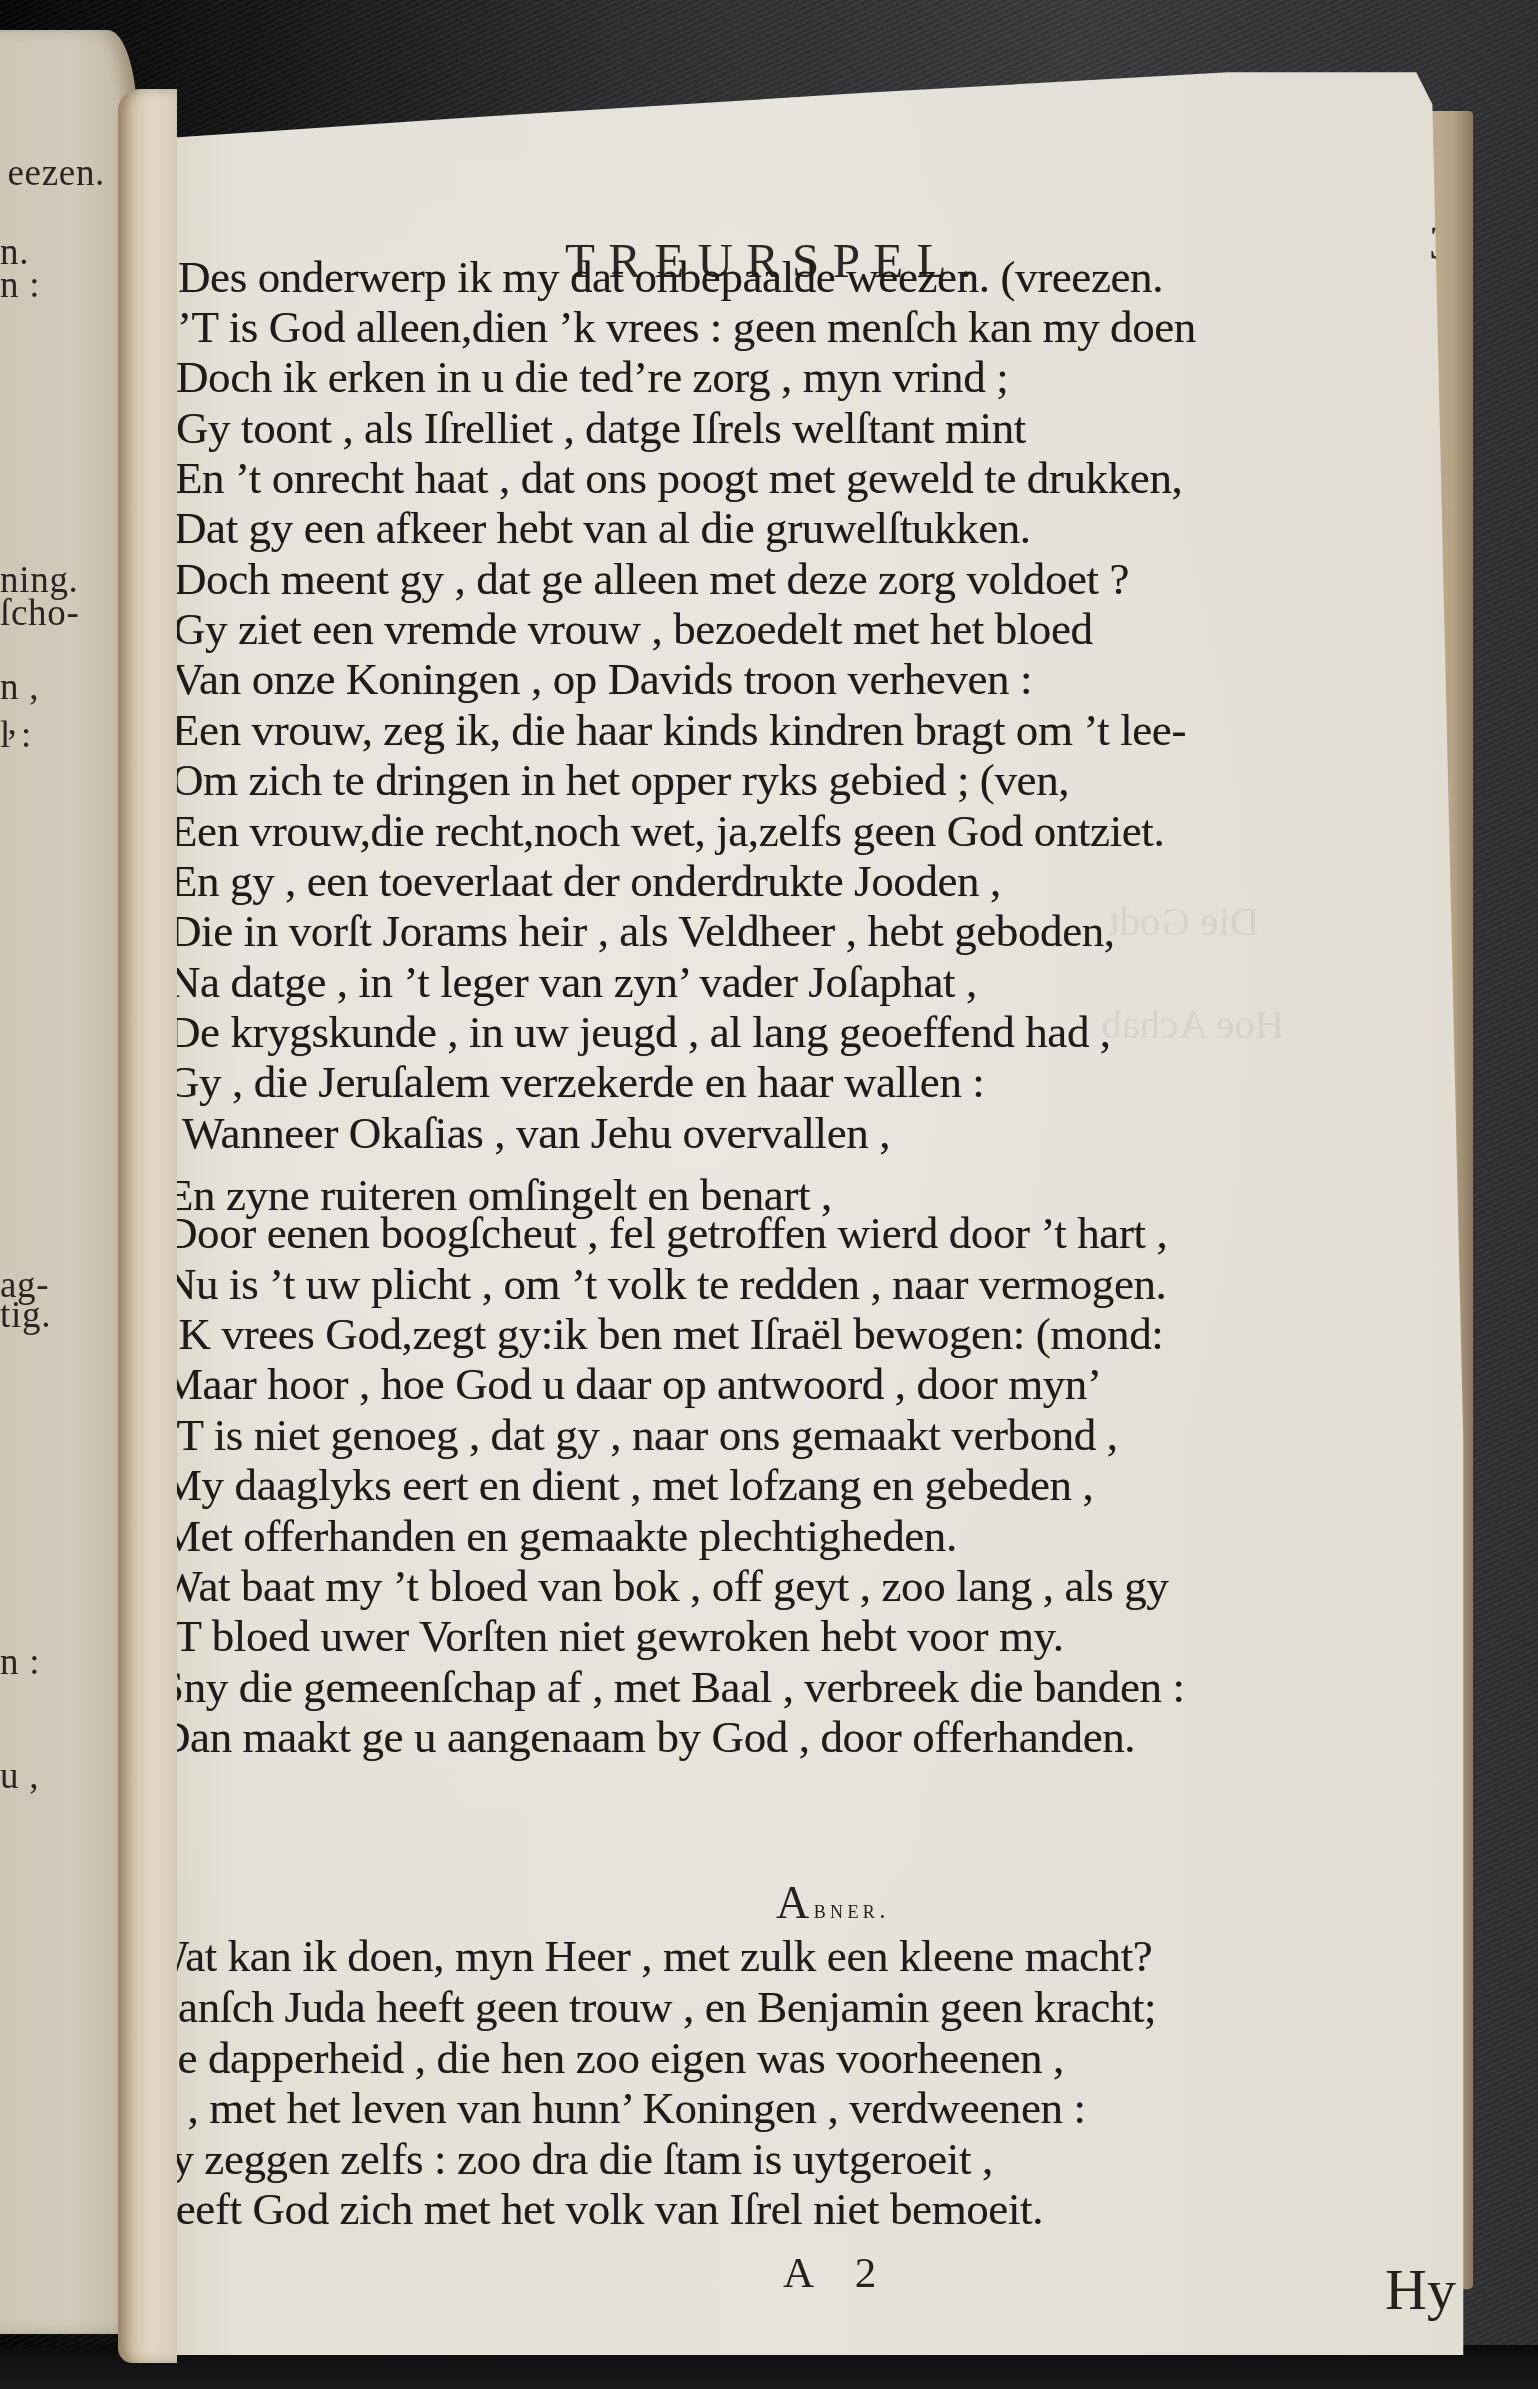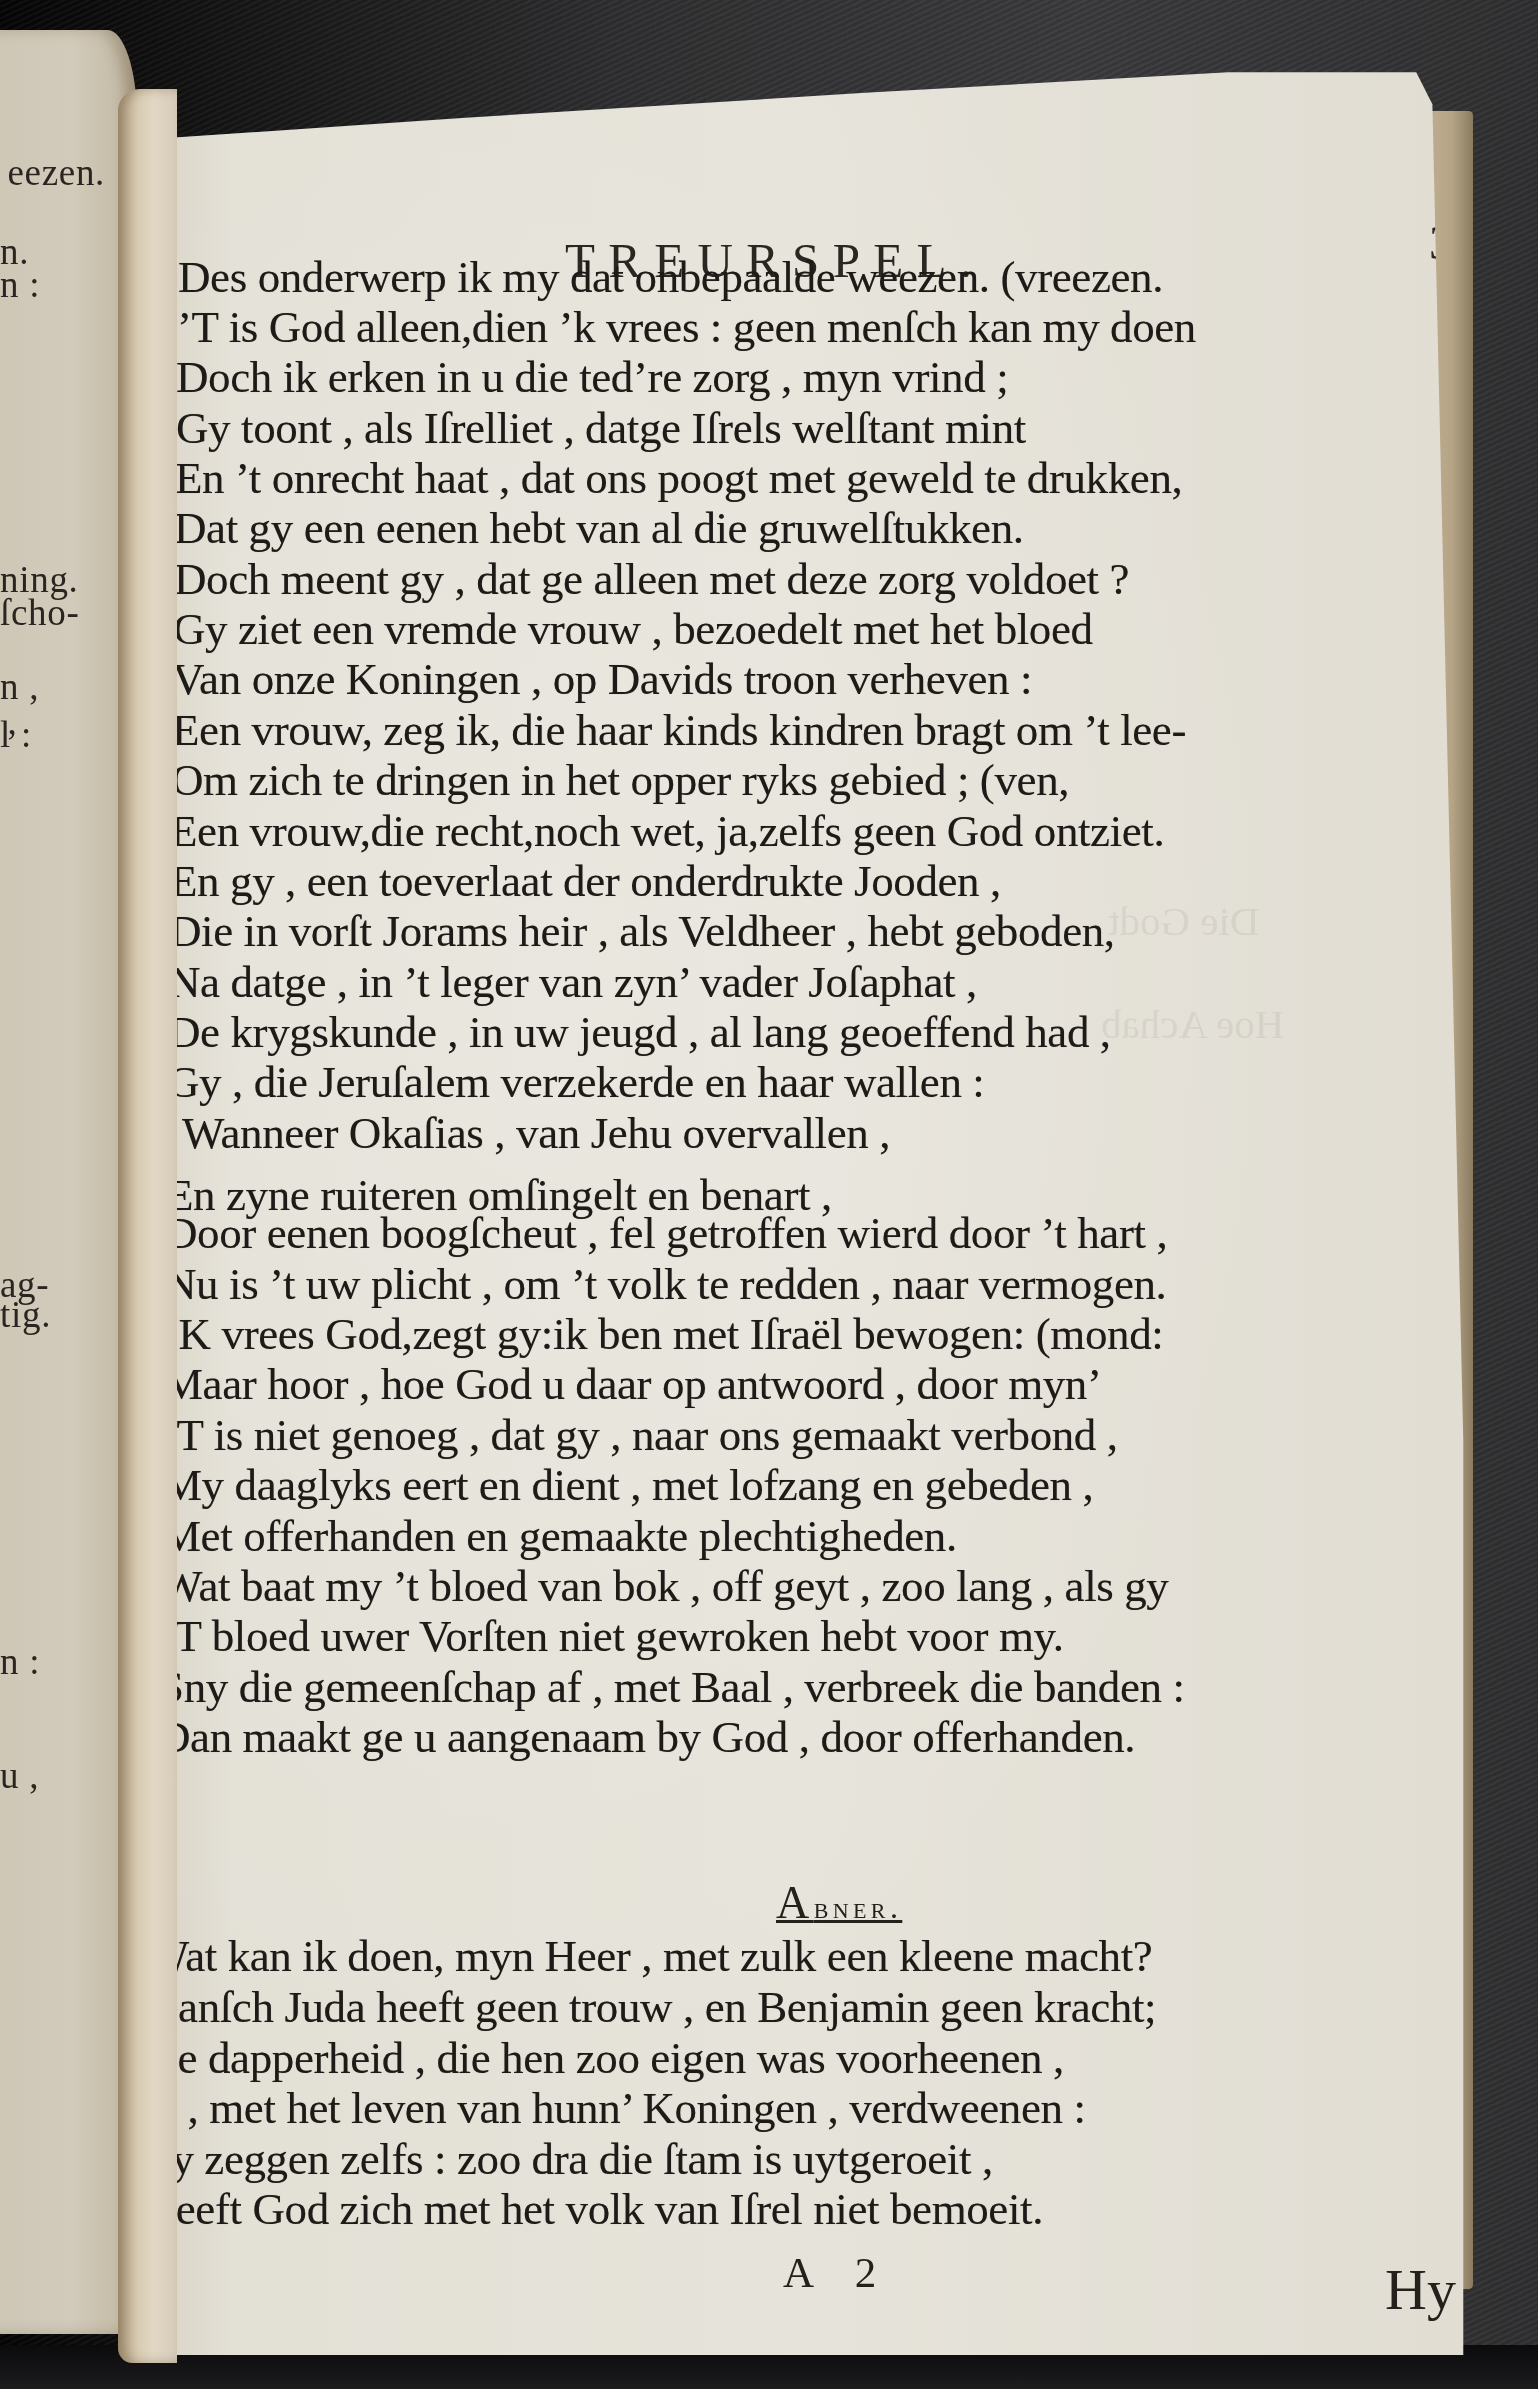--- a/index.html
+++ b/index.html
@@ -112,25 +112,24 @@
     font-size: 45px;
     line-height: 1;
     letter-spacing: -0.4px;
     color: #1d1a17;
     text-shadow: 0 0 0.7px rgba(0,0,0,0.35);
   }
   .speaker {
     position: absolute;
     left: 650px;
     top: 1806px;
-    font-size: 32px;
+    font-size: 25px;
     letter-spacing: 4.4px;
     color: #24201c;
     font-variant: small-caps;
-    text-decoration: underline;
   }
   .speaker::first-letter {
     font-size: 46px;
   }
   .signature {
     position: absolute;
     left: 657px;
     top: 2178px;
     font-size: 43px;
     letter-spacing: 16.2px;
@@ -182,21 +181,21 @@
 
     <div class="running-head">TREURSPEL.</div>
     <div class="page-number">3</div>
 
     <div class="verse-block" id="verse-before">
         <div class="verse-line" style="top: 185px; left: 52px;">Des onderwerp ik my dat onbepaalde weezen.   (vreezen.</div>
         <div class="verse-line" style="top: 235px; left: 51px;">’T is God alleen,dien ’k vrees : geen menſch kan my doen</div>
         <div class="verse-line" style="top: 285px; left: 50px;">Doch ik erken in u die ted’re zorg ,  myn vrind ;</div>
         <div class="verse-line" style="top: 336px; left: 50px;">Gy toont ,  als Iſrelliet ,  datge Iſrels welſtant mint</div>
         <div class="verse-line" style="top: 386px; left: 49px;">En ’t onrecht haat , dat ons poogt met geweld te drukken,</div>
-        <div class="verse-line" style="top: 436px; left: 48px;">Dat gy een eenen hebt van al die gruwelſtukken.</div>
+        <div class="verse-line" style="top: 436px; left: 48px;">Dat gy een afkeer hebt van al die gruwelſtukken.</div>
         <div class="verse-line" style="top: 487px; left: 48px;">Doch meent gy ,  dat ge alleen met deze zorg voldoet ?</div>
         <div class="verse-line" style="top: 537px; left: 47px;">Gy ziet een vremde vrouw ,  bezoedelt met het bloed</div>
         <div class="verse-line" style="top: 587px; left: 46px;">Van onze Koningen ,  op Davids troon verheven :</div>
         <div class="verse-line" style="top: 638px; left: 46px;">Een vrouw, zeg ik,  die haar kinds kindren bragt om ’t lee-</div>
         <div class="verse-line" style="top: 688px; left: 45px;">Om zich te dringen in het opper ryks gebied ;          (ven,</div>
         <div class="verse-line" style="top: 739px; left: 44px;">Een vrouw,die recht,noch wet, ja,zelfs geen God ontziet.</div>
         <div class="verse-line" style="top: 789px; left: 44px;">En gy ,  een toeverlaat der onderdrukte Jooden ,</div>
         <div class="verse-line" style="top: 839px; left: 43px;">Die in vorſt Jorams heir ,  als Veldheer ,  hebt geboden,</div>
         <div class="verse-line" style="top: 890px; left: 42px;">Na datge ,  in ’t leger van zyn’ vader Joſaphat ,</div>
         <div class="verse-line" style="top: 940px; left: 42px;">De krygskunde ,  in uw jeugd ,  al lang geoeffend had ,</div>

